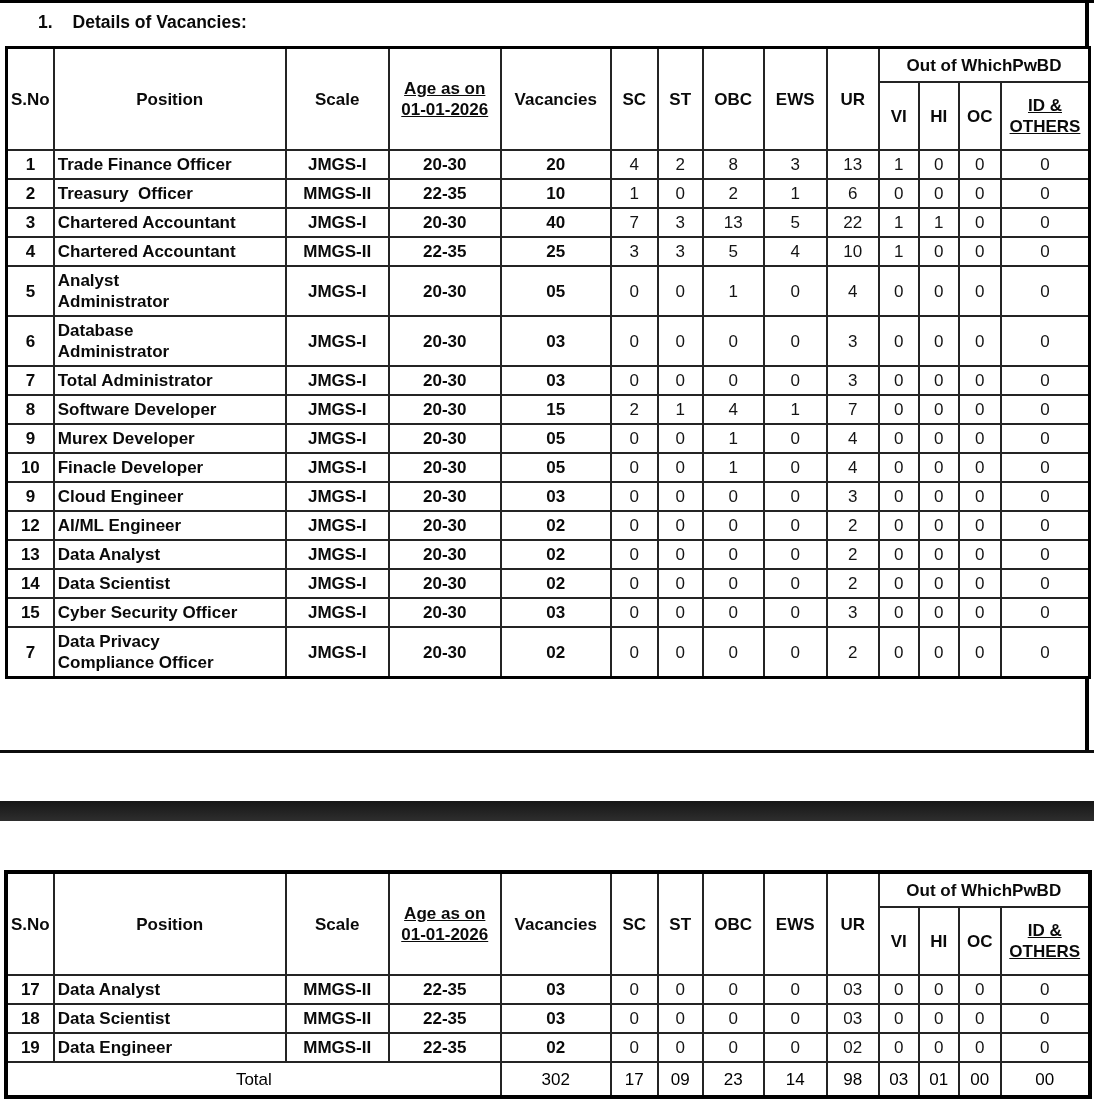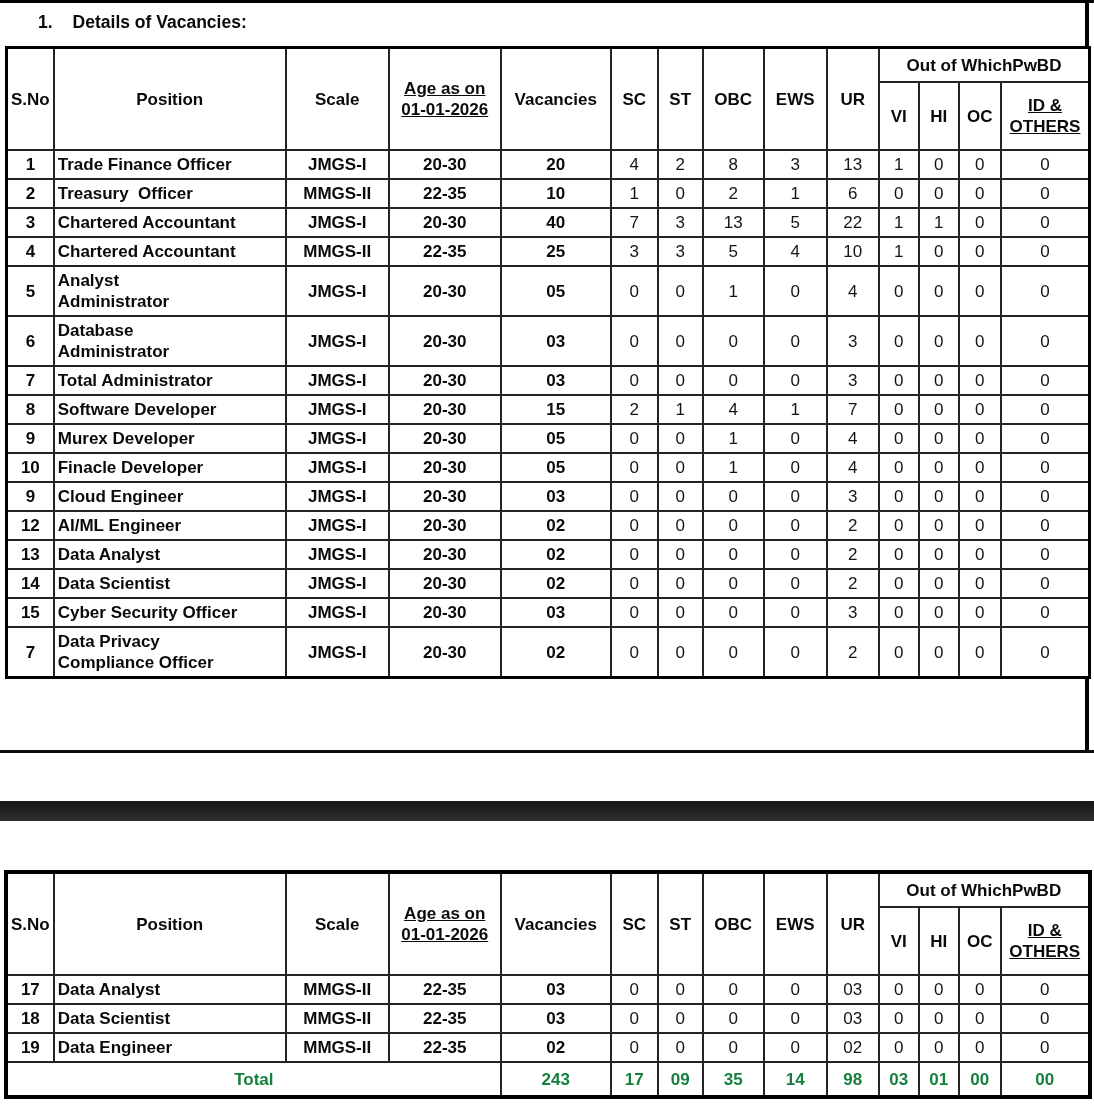--- a/index.html
+++ b/index.html
@@ -42,21 +42,21 @@
     overflow: hidden;
     color: #141414;
   }
   .vac th { font-weight: bold; color: #0a0a0a; }
   .vac tr.hr1 th { height: 26px; }
   .vac tr.hr2 th { height: 60px; }
   .vac tbody tr { height: 25px; }
   .vac td.b { font-weight: bold; color: #0a0a0a; }
   .vac td.pos { text-align: left; padding-left: 3px; white-space: pre-wrap; }
   .preline { white-space: pre-line; text-decoration: underline; }
-  .vac tr.total-row td { font-weight: bold; height: 26px; color: #15803d; }
+  .vac tr.total-row td { font-weight: normal; height: 26px; color: #000000; }
 </style>
 </head>
 <body>
 
 <div id="page">
 
   <div class="top-line"></div>
   <div class="right-line"></div>
 
   <div class="title-row">
@@ -456,24 +456,24 @@
           <td>02</td>
           <td>0</td>
           <td>0</td>
           <td>0</td>
           <td>0</td>
         </tr>
       </tbody>
     <tbody>
       <tr class="total-row">
         <td colspan="4">Total</td>
-        <td>243</td>
+        <td>302</td>
         <td>17</td>
         <td>09</td>
-        <td>35</td>
+        <td>23</td>
         <td>14</td>
         <td>98</td>
         <td>03</td>
         <td>01</td>
         <td>00</td>
         <td>00</td>
       </tr>
     </tbody>
   </table>
 

